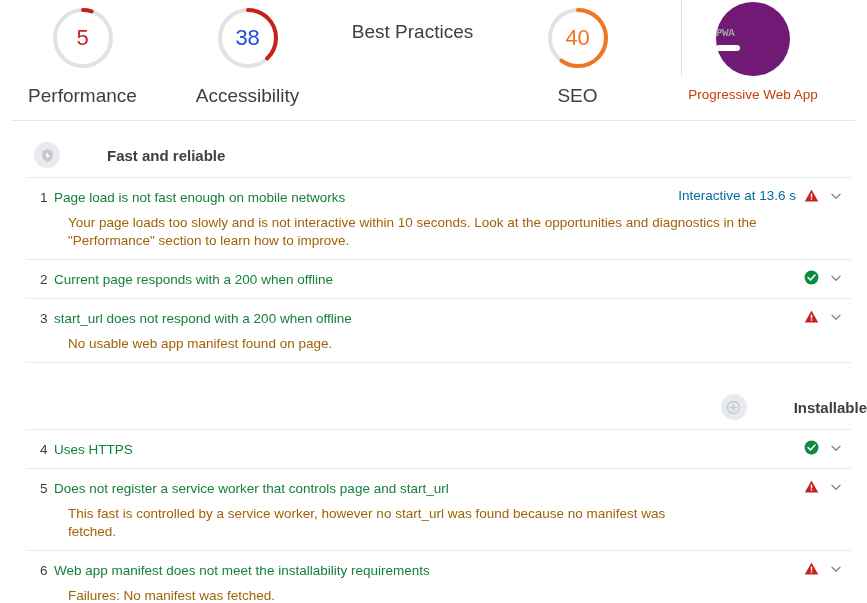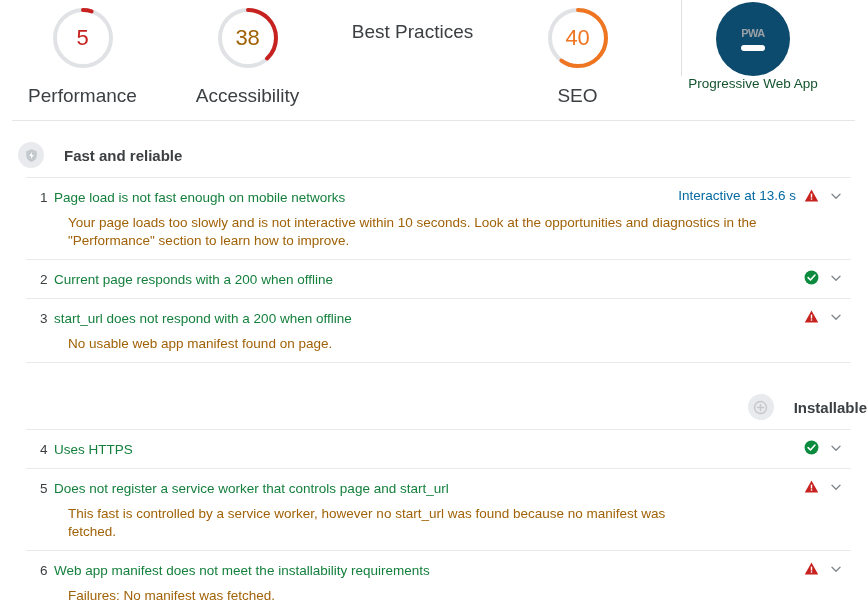--- a/index.html
+++ b/index.html
@@ -62,43 +62,45 @@
     font-size: 19px;
     color: #3c4043;
     white-space: nowrap;
   }
 
   .pwa-badge {
     position: relative;
     width: 74px;
     height: 74px;
     border-radius: 50%;
-    background: #0c4a6e;
+    background: #701a75;
     display: flex;
     flex-direction: column;
-    align-items: center;
+    align-items: flex-start;
     justify-content: center;
     margin-top: -4px;
+    font-family: Liberation Mono, monospace;
   }
   .pwa-text {
     font-size: 11px;
     font-weight: bold;
     color: #9aa0a6;
     letter-spacing: -0.5px;
     margin-bottom: 6px;
   }
   .pwa-dash {
     width: 24px;
     height: 6px;
     border-radius: 3px;
     background: #ffffff;
   }
   .pwa-label {
+    margin-top: 11px;
     font-size: 13.5px;
-    color: #14532d;
+    color: #c2410c;
     white-space: nowrap;
   }
 
   .vdivider {
     position: absolute;
     left: 681px;
     top: 0;
     width: 1px;
     height: 76px;
     background: #e0e0e0;
@@ -113,22 +115,23 @@
     background: #e4e6e8;
   }
 
   
   .audits-area {
     padding-top: 0;
   }
   .section-header {
     display: flex;
     align-items: center;
-    padding-left: 18px;
+    padding-left: 34px;
     height: 44px;
+    gap: 27px;
   }
   .section-header.first { margin-top: 13px; }
   .section-header.later { margin-top: 22px; justify-content: flex-end; }
 
   .section-icon {
     width: 26px;
     height: 26px;
     border-radius: 50%;
     background: #e8eaed;
     display: flex;
@@ -223,21 +226,21 @@
           <div class="gauge-value" style="color: rgb(199, 34, 31);">5</div>
         </div>
         <div class="gauge-label">Performance</div>
       </div>
       <div class="gauge-wrap">
         <div class="gauge">
           <svg width="64" height="64" viewBox="0 0 64 64">
             <circle cx="32" cy="32" r="28" fill="none" stroke="#e0e2e5" stroke-width="4"></circle>
             <circle cx="32" cy="32" r="28" fill="none" stroke="#c7221f" stroke-width="4" stroke-linecap="round" stroke-dasharray="66.85 175.93"></circle>
           </svg>
-          <div class="gauge-value" style="color: #a16207;">38</div>
+          <div class="gauge-value" style="color: #1d4ed8;">38</div>
         </div>
         <div class="gauge-label">Accessibility</div>
       </div>
       <div class="gauge-wrap">
         <div class="gauge-label">Best Practices</div>
       </div>
       <div class="gauge-wrap">
         <div class="gauge">
           <svg width="64" height="64" viewBox="0 0 64 64">
             <circle cx="32" cy="32" r="28" fill="none" stroke="#e0e2e5" stroke-width="4"></circle>

